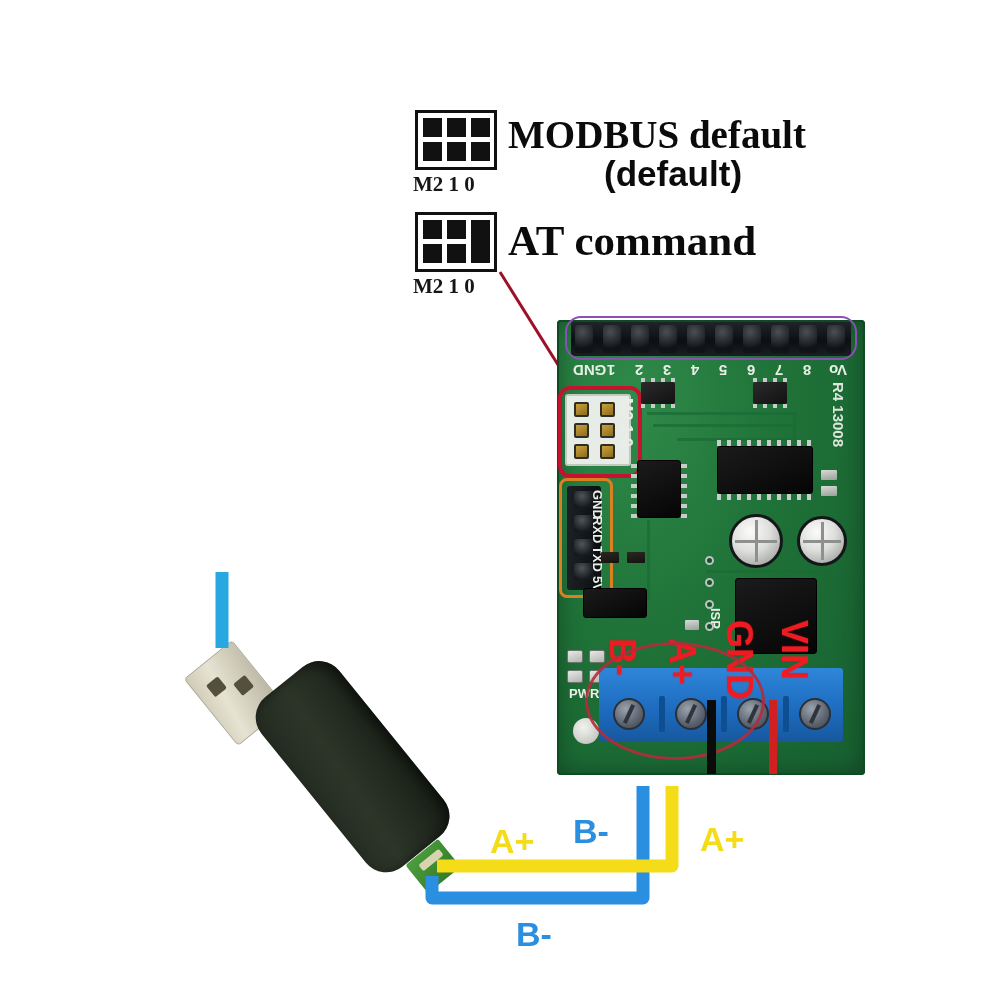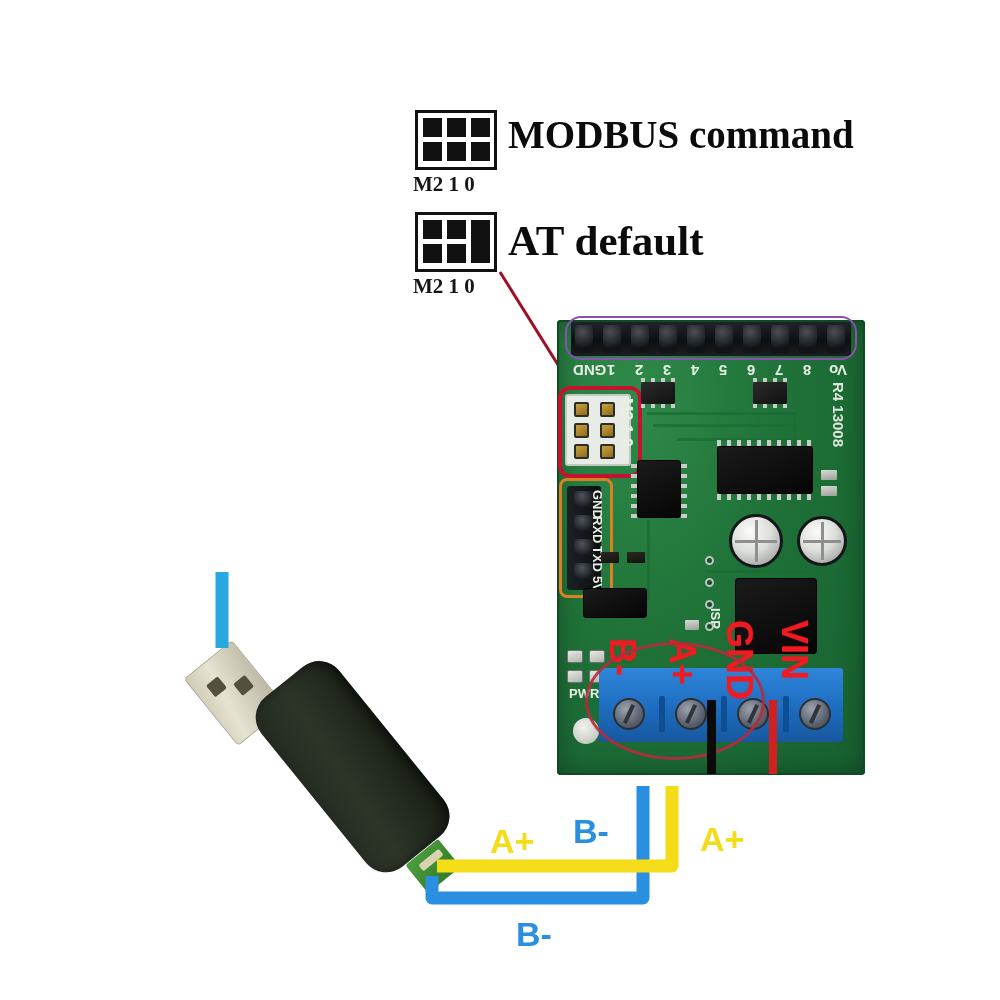--- a/index.html
+++ b/index.html
@@ -300,36 +300,37 @@
     <div class="jm-grid" style="left:8px;top:8px;grid-template-columns:repeat(3,19px);grid-template-rows:repeat(2,19px);">
       <div class="jm-cell"></div>
       <div class="jm-cell"></div>
       <div class="jm-cell"></div>
       <div class="jm-cell"></div>
       <div class="jm-cell"></div>
       <div class="jm-cell"></div>
     </div>
     <div class="jm-pinlabels" style="left:-2px;top:62px;">M2 1 0</div>
   </div>
-  <div class="legend-text" id="modbus-text">MODBUS command</div>
+  <div class="legend-text" id="modbus-text">MODBUS default</div>
+  <div class="legend-text" id="modbus-default">(default)</div>
 
   <div class="jumper-legend" style="left:415px;top:212px;width:90px;height:80px;">
     <div class="jm-box" style="left:0;top:0;width:82px;height:60px;"></div>
     <div class="jm-grid" style="left:8px;top:8px;grid-template-columns:repeat(3,19px);grid-template-rows:repeat(2,19px);">
       <div class="jm-cell"></div>
       <div class="jm-cell"></div>
       <div class="jm-cell open"></div>
       <div class="jm-cell"></div>
       <div class="jm-cell"></div>
       <div class="jm-cell open"></div>
     </div>
     <div class="jm-bridge" style="left:56px;top:8px;width:19px;height:43px;"></div>
     <div class="jm-pinlabels" style="left:-2px;top:62px;">M2 1 0</div>
   </div>
-  <div class="legend-text" id="at-text">AT default</div>
+  <div class="legend-text" id="at-text">AT command</div>
 
 
   <div id="dongle">
     <div class="usb-plug">
       <div class="usb-hole" style="left:12px;top:18px;"></div>
       <div class="usb-hole" style="left:34px;top:34px;"></div>
     </div>
     <div class="dongle-body"></div>
     <div class="dongle-green"></div>
     <div class="dongle-term"></div>

